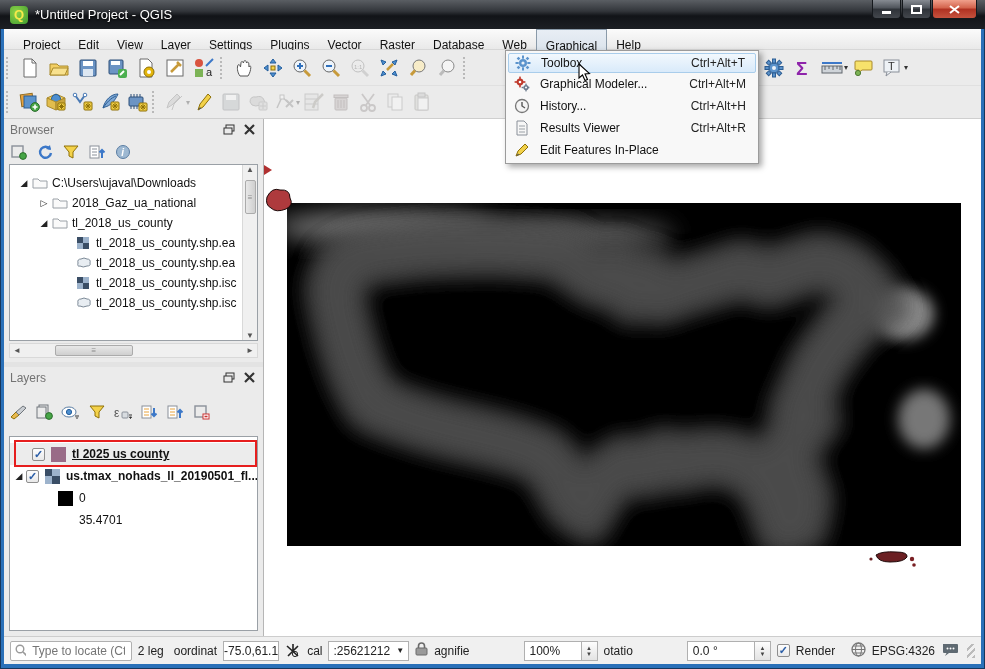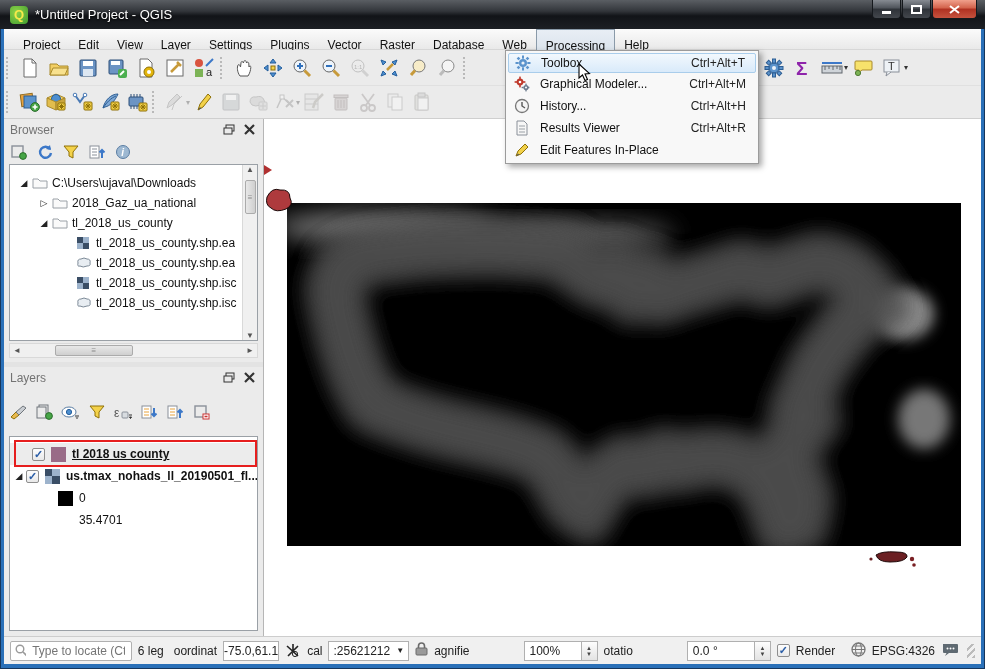--- a/index.html
+++ b/index.html
@@ -124,21 +124,21 @@
       <span class="menu-item">Project</span>
       <span class="menu-item">Edit</span>
       <span class="menu-item">View</span>
       <span class="menu-item">Layer</span>
       <span class="menu-item">Settings</span>
       <span class="menu-item">Plugins</span>
       <span class="menu-item">Vector</span>
       <span class="menu-item">Raster</span>
       <span class="menu-item">Database</span>
       <span class="menu-item">Web</span>
-      <span class="menu-item active">Processing</span>
+      <span class="menu-item active">Graphical</span>
       <span class="menu-item">Help</span>
     </div>
 
     <div class="toolbar tb1">
       <span class="grip"></span>
       <span class="tb">
           <svg width="20" height="20">
             <path d="M4 1 H12 L16 5 V19 H4 Z" fill="#fff" stroke="#6b6b6b"></path>
             <path d="M12 1 L12 5 H16" fill="none" stroke="#6b6b6b"></path>
           </svg>
@@ -601,21 +601,21 @@
                   <rect x="10" y="10" width="6" height="5" fill="#fff" stroke="#c33"></rect>
                   <path d="M11.5 12.5 H14.5" stroke="#c33" stroke-width="1.6"></path>
                 </svg>
               </span>
           </div>
           <div class="layerlist">
             <div class="lrow" style="background:#ececec;">
               <span style="width:22px"></span>
               <span class="cb">✓</span>
               <span class="swatch" style="background:#996b87;"></span>
-              <span style="font-weight:bold;text-decoration:underline;">tl 2018 us county</span>
+              <span style="font-weight:bold;text-decoration:underline;">tl 2025 us county</span>
             </div>
             <div class="lrow">
               <span class="texp" style="flex:0 0 14px;margin-left:2px;">◢</span>
               <span class="cb">✓</span>
               <span class="swatch"><svg width="15" height="15">
                     <rect x="0" y="0" width="7" height="7" fill="#3a4e66"></rect>
                     <rect x="7" y="0" width="8" height="7" fill="#9db3cc"></rect>
                     <rect x="0" y="7" width="7" height="8" fill="#9db3cc"></rect>
                     <rect x="7" y="7" width="8" height="8" fill="#3a4e66"></rect>
                   </svg></span>
@@ -680,21 +680,21 @@
     </div>
 
     <div class="statusbar">
       <div class="locator">
         <svg width="13" height="13" style="margin-right:4px">
             <circle cx="5" cy="5" r="3.8" fill="none" stroke="#9a9a9a" stroke-width="1.4"></circle>
             <path d="M8 8 L12 12" stroke="#9a9a9a" stroke-width="1.6"></path>
           </svg>
         <input type="text" placeholder="Type to locate (Ctrl+K)" style="">
       </div>
-      <span class="sb-label" style="width:30px">6 leg</span>
+      <span class="sb-label" style="width:30px">2 leg</span>
       <span class="sb-label">oordinat</span>
       <div class="sb-box" style="width:92px">
           <span>-75.0,61.1</span>
         </div>
       <span class="ptb">
           <svg width="16" height="16">
             <path d="M2 3 L13 13 M13 3 L3 13 M8 1 V9" stroke="#222" stroke-width="1.6"></path>
             <circle cx="10" cy="11" r="2.6" fill="none" stroke="#222"></circle>
           </svg>
         </span>

